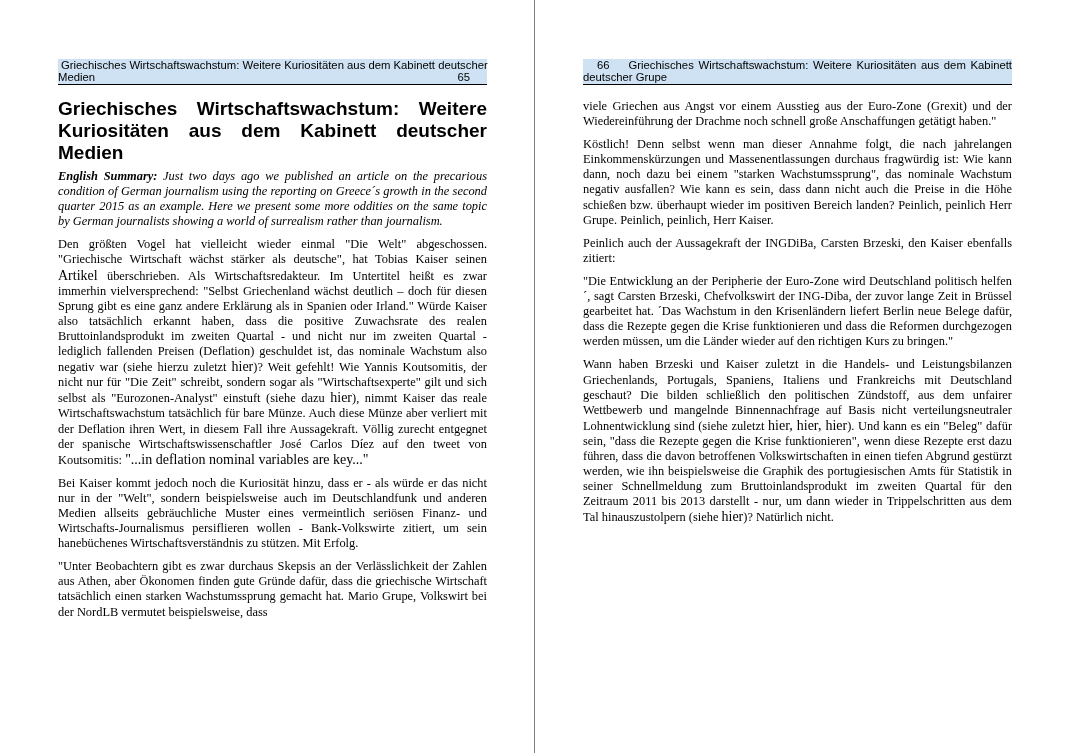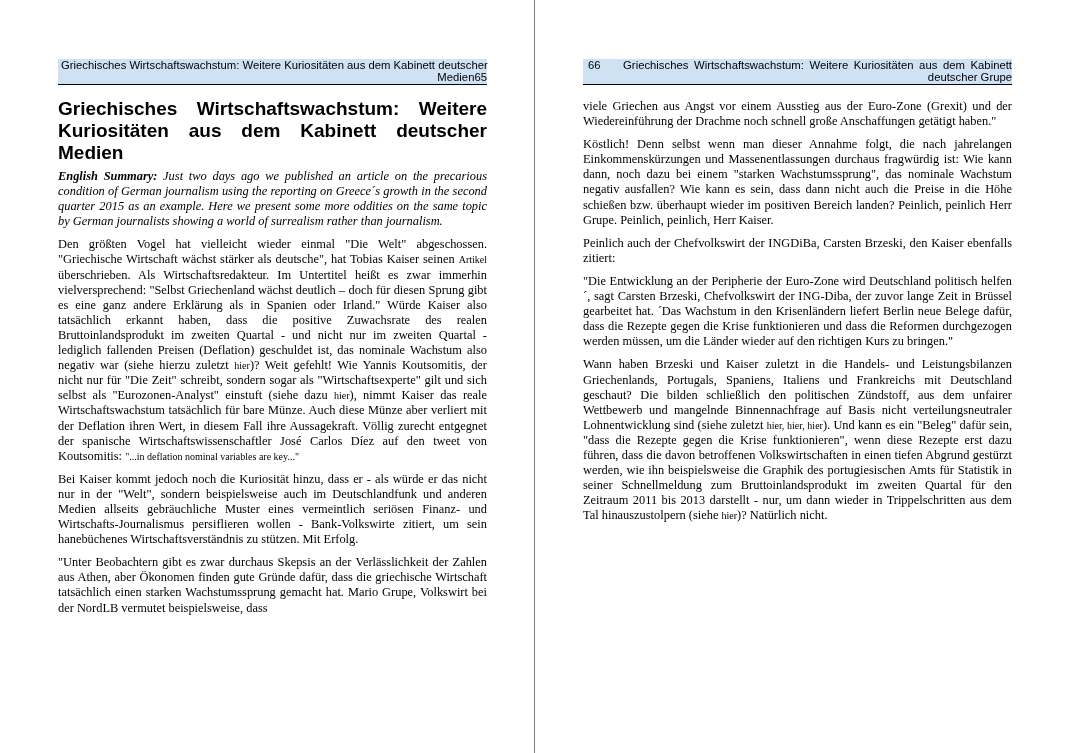--- a/index.html
+++ b/index.html
@@ -15,39 +15,39 @@
     }
     .page.left { left: 58px; width: 429px; }
     .page.right { left: 583px; width: 429px; }
     .running-header {
       position: absolute; top: 59px; left: 0; width: 100%;
       background: #cfe2f3; border-bottom: 1px solid #000;
       font-family: "Liberation Sans", sans-serif; font-size: 11.3px; line-height: 12px;
       padding: 0 0 1px 0; box-sizing: border-box;
     }
     .running-header .line1 { display: flex; justify-content: space-between; white-space: nowrap; }
-    .running-header .line2 { display: flex; justify-content: flex-end; }
+    .running-header .line2 { display: flex; justify-content: space-between; }
     .left .running-header .line1 { padding-left: 3px; }
-    .left .running-header .pg { }
-    .right .running-header .line1 { padding-left: 5px; text-align: justify; text-align-last: justify; display: block; }
+    .left .running-header .pg { padding-right: 17px; }
+    .right .running-header .line1 { padding-left: 14px; text-align: justify; text-align-last: justify; display: block; }
     .content {
       position: absolute; left: 0; width: 100%;
     }
     .left .content { top: 98px; }
     .right .content { top: 99px; }
     h1.title {
       font-family: "Liberation Sans", sans-serif; font-weight: bold; font-size: 19px; line-height: 22px;
       margin: 0 0 5px 0; text-align: justify; text-align-last: left;
     }
     p {
       margin: 0 0 8px 0; font-size: 12.4px; line-height: 15.1px; text-align: justify;
     }
     p.summary { font-style: italic; }
     p.summary b { font-style: italic; }
-    .small { font-size: 10px; }
+    .small { font-size: 14px; }
   </style>
 </head>
 <body>
 
 <div class="divider"></div>
 
 <div class="page left">
   <div class="running-header">
     <div class="line1">Griechisches Wirtschaftswachstum: Weitere Kuriositäten aus dem Kabinett deutscher</div>
     <div class="line2">
@@ -72,17 +72,17 @@
 
 <div class="page right">
   <div class="running-header">
     <div class="line1"><span>66</span>&nbsp;&nbsp;&nbsp;&nbsp;<span>Griechisches Wirtschaftswachstum: Weitere Kuriositäten aus dem Kabinett</span></div>
     <div class="line2">deutscher Grupe</div>
   </div>
 
   <div class="content">
     <p>viele Griechen aus Angst vor einem Ausstieg aus der Euro-Zone (Grexit) und der Wiedereinführung der Drachme noch schnell große Anschaffungen getätigt haben."</p>
     <p>Köstlich! Denn selbst wenn man dieser Annahme folgt, die nach jahrelangen Einkommenskürzungen und Massenentlassungen durchaus fragwürdig ist: Wie kann dann, noch dazu bei einem "starken Wachstumssprung", das nominale Wachstum negativ ausfallen? Wie kann es sein, dass dann nicht auch die Preise in die Höhe schießen bzw. überhaupt wieder im positiven Bereich landen? Peinlich, peinlich Herr Grupe. Peinlich, peinlich, Herr Kaiser.</p>
-    <p>Peinlich auch der Chefvolkswirt der INGDiBa, Carsten Brzeski, den Kaiser ebenfalls zitiert:</p>
+    <p>Peinlich auch der Aussagekraft der INGDiBa, Carsten Brzeski, den Kaiser ebenfalls zitiert:</p>
     <p>"Die Entwicklung an der Peripherie der Euro-Zone wird Deutschland politisch helfen´, sagt Carsten Brzeski, Chefvolkswirt der ING-Diba, der zuvor lange Zeit in Brüssel gearbeitet hat. ´Das Wachstum in den Krisenländern liefert Berlin neue Belege dafür, dass die Rezepte gegen die Krise funktionieren und dass die Reformen durchgezogen werden müssen, um die Länder wieder auf den richtigen Kurs zu bringen."</p>
     <p><span>Wann haben Brzeski und Kaiser zuletzt in die Handels- und Leistungsbilanzen Griechenlands, Portugals, Spaniens, Italiens und Frankreichs mit Deutschland geschaut? Die bilden schließlich den politischen Zündstoff, aus dem unfairer Wettbewerb und mangelnde Binnennachfrage auf Basis nicht verteilungsneutraler Lohnentwicklung sind (siehe zuletzt </span><span class="small">hier</span><span class="small">, </span><span class="small">hier</span><span class="small">, </span><span class="small">hier</span><span>). Und kann es ein "Beleg" dafür sein, "dass die Rezepte gegen die Krise funktionieren", wenn diese Rezepte erst dazu führen, dass die davon betroffenen Volkswirtschaften in einen tiefen Abgrund gestürzt werden, wie ihn beispielsweise die Graphik des portugiesischen Amts für Statistik in seiner Schnellmeldung zum Bruttoinlandsprodukt im zweiten Quartal für den Zeitraum 2011 bis 2013 darstellt - nur, um dann wieder in Trippelschritten aus dem Tal hinauszustolpern (siehe </span><span class="small">hier</span><span>)? Natürlich nicht.</span></p>
   </div>
 </div>
 
 </body></html>

